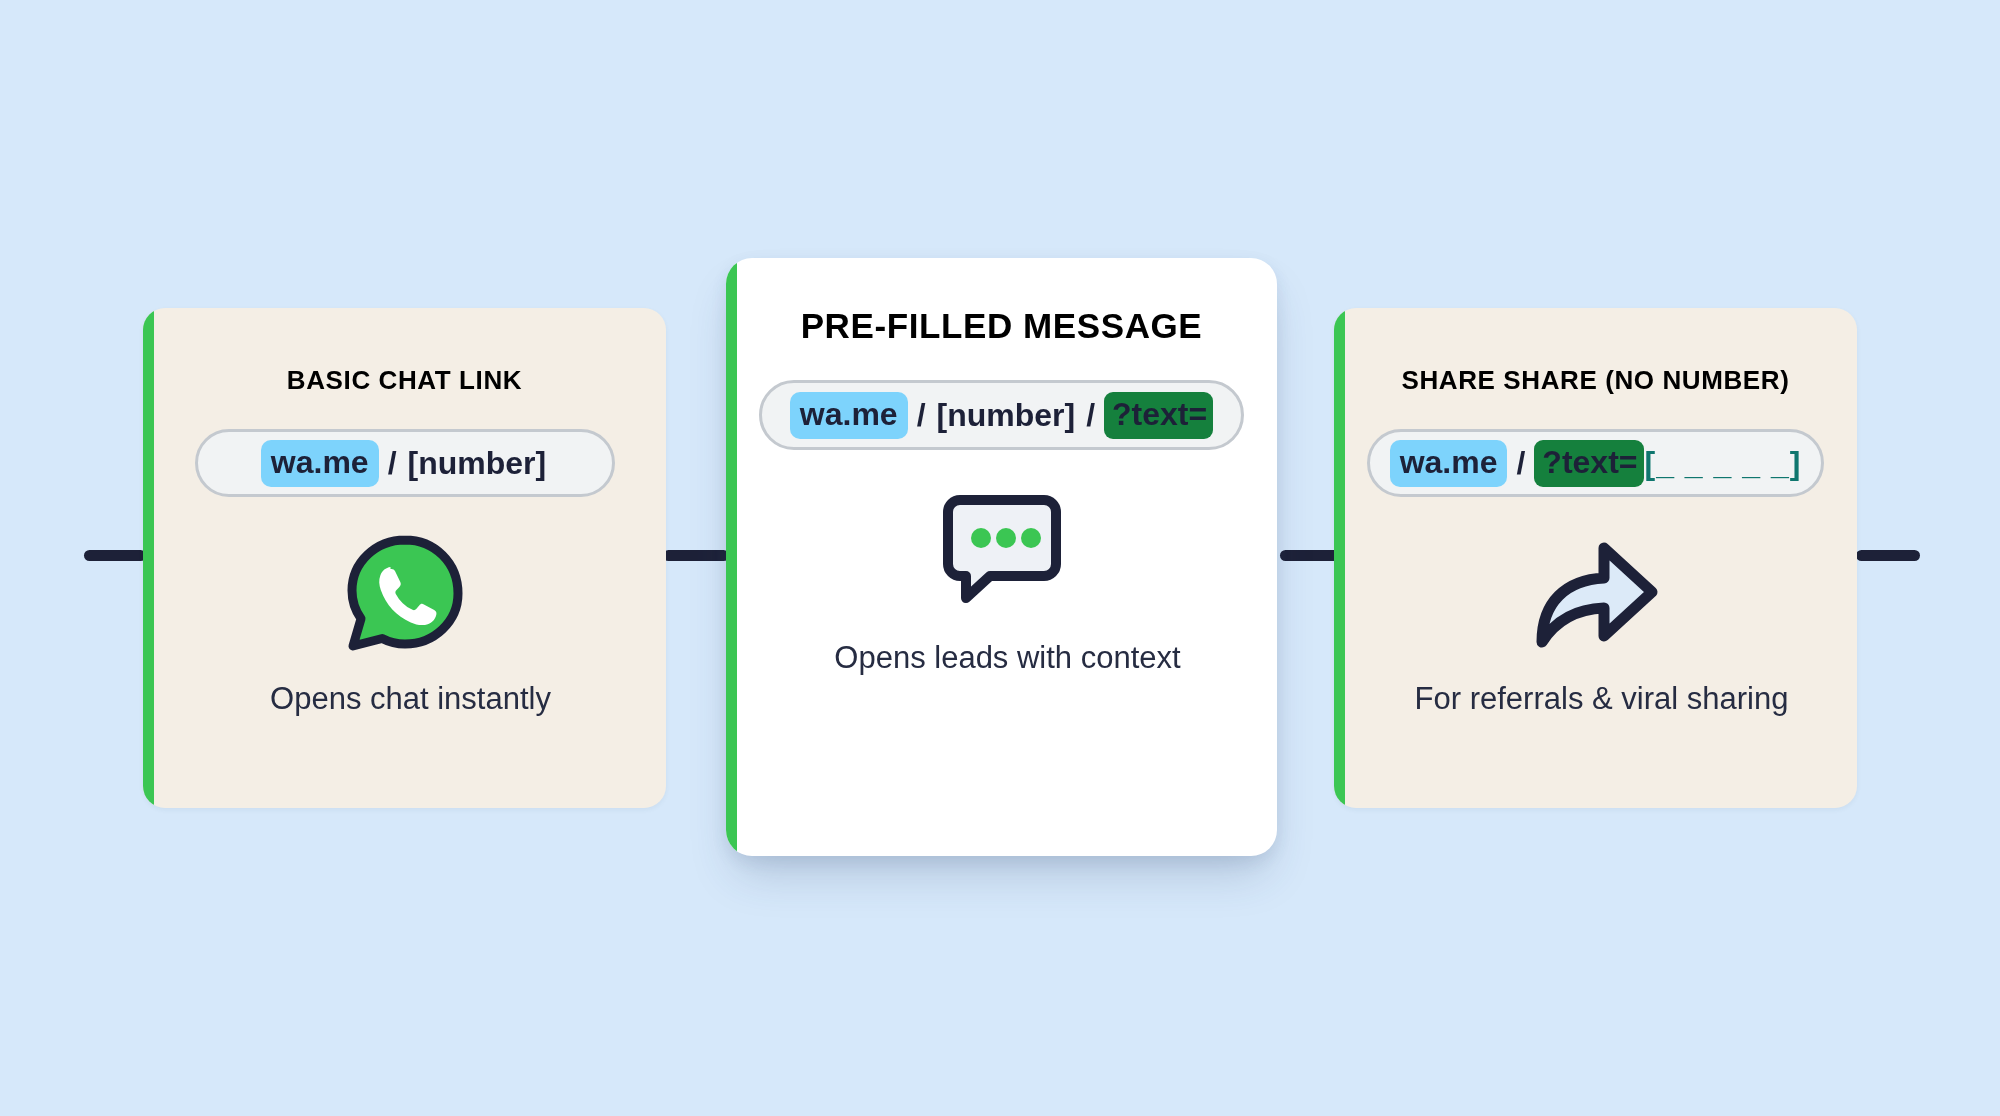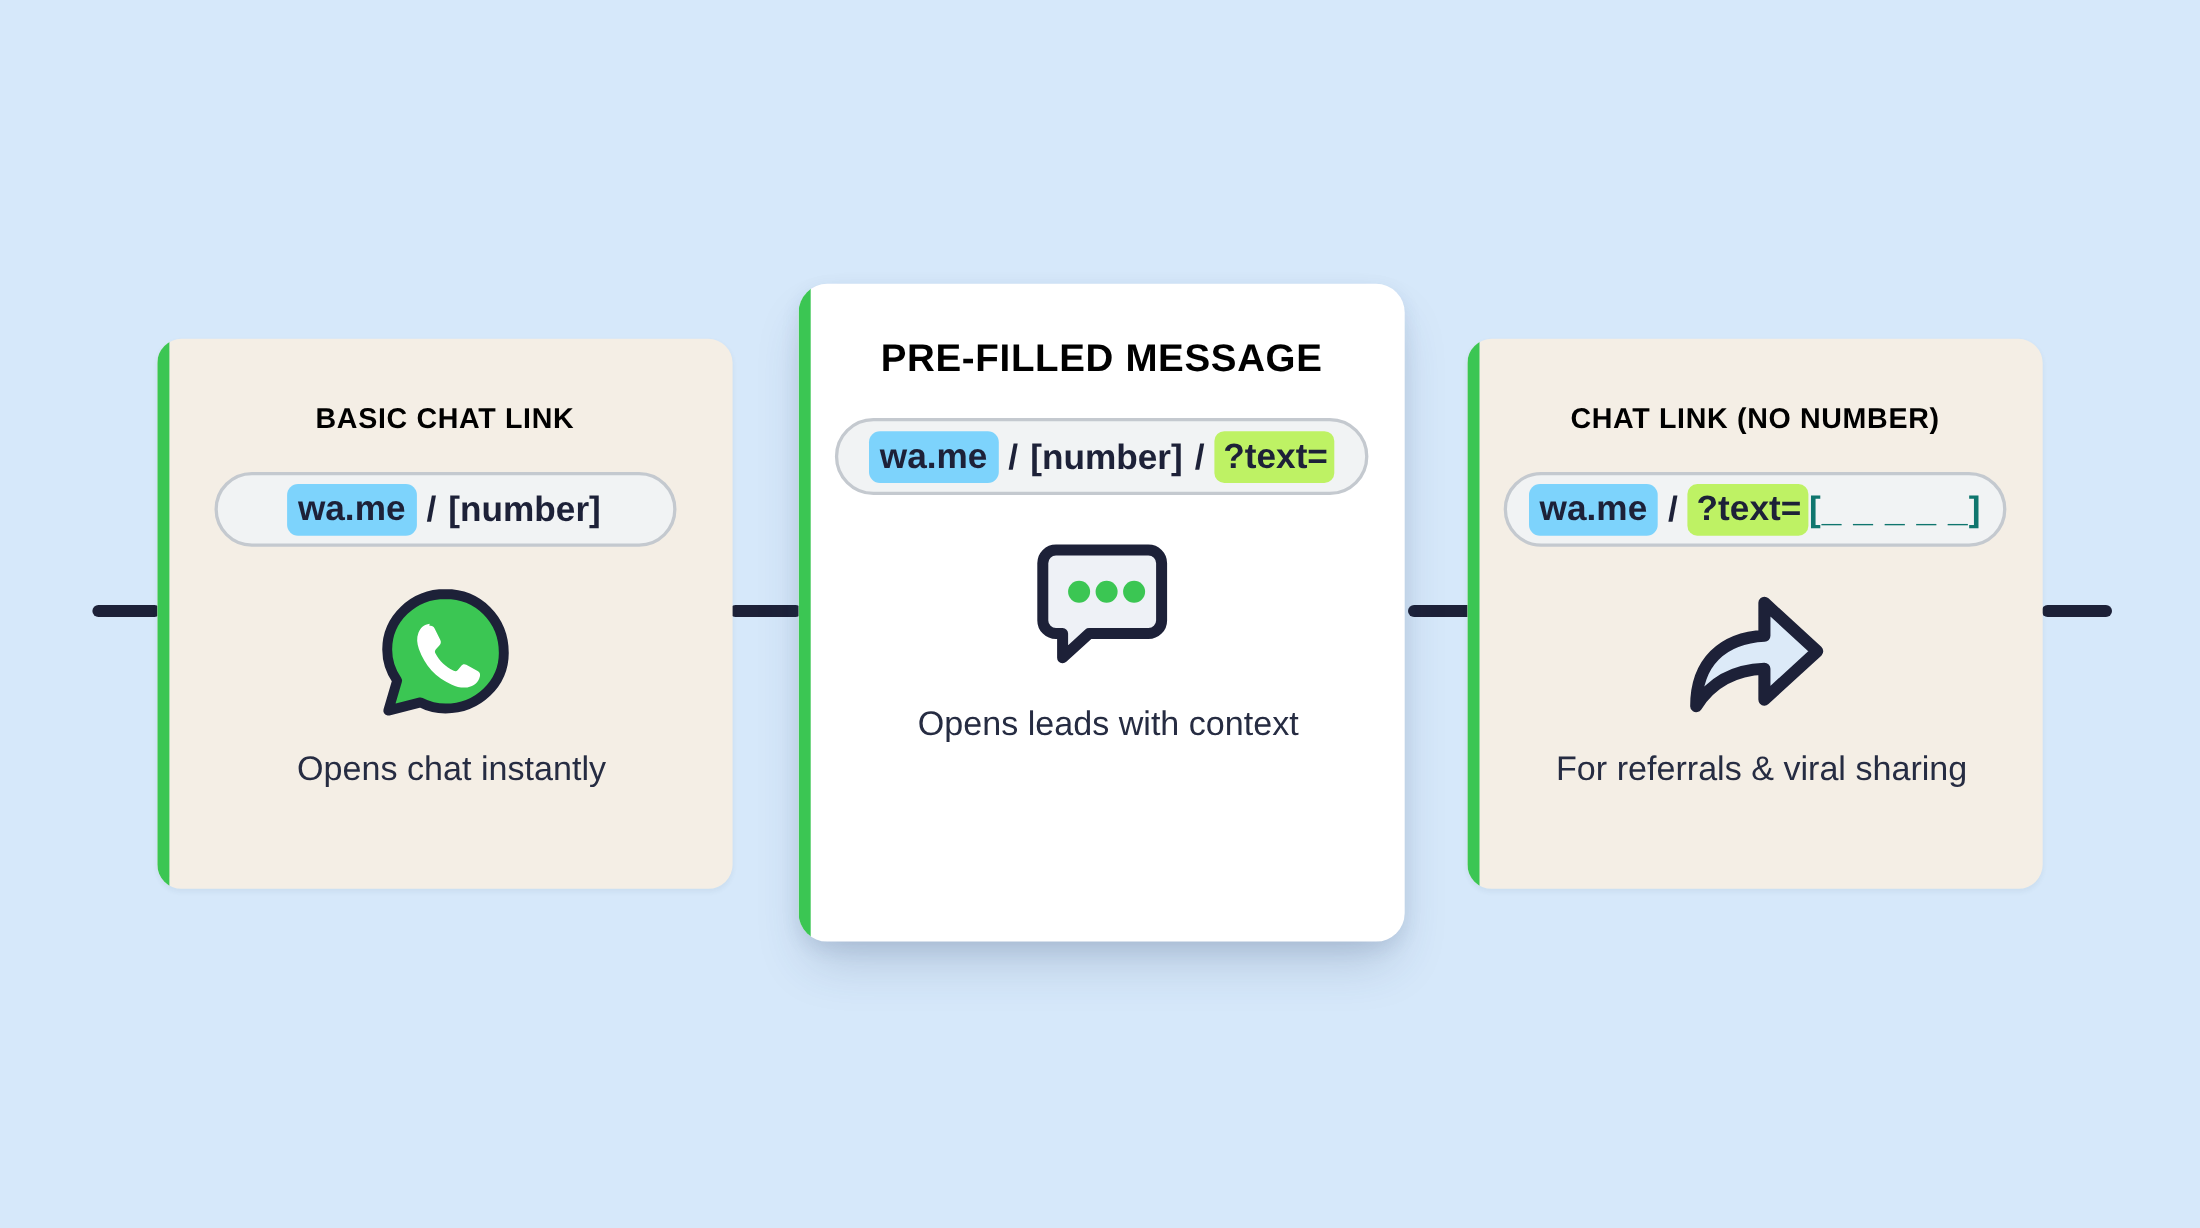--- a/index.html
+++ b/index.html
@@ -113,21 +113,21 @@
     color: #1d2138;
     line-height: 1;
     display: inline-block;
   }
   .tok.green {
     background: #7dd3fc;
     border-radius: 10px;
     padding: 6px 10px 9px;
   }
   .tok.teal {
-    background: #bef264;
+    background: #15803d;
     border-radius: 9px;
     padding: 6px 6px 9px 8px;
   }
   .tok.slash {
     padding: 0 9px;
   }
   .tok.plain {
     padding: 0 2px;
   }
   .tok.blank {
@@ -202,21 +202,21 @@
         <circle cx="39" cy="46" r="10" fill="#3bc653"></circle>
         <circle cx="64" cy="46" r="10" fill="#3bc653"></circle>
         <circle cx="89" cy="46" r="10" fill="#3bc653"></circle>
       </svg>
     </div>
 
     <div class="caption">Opens leads with context</div>
   </div>
 
   <div class="card side card-3">
-    <div class="card-title">CHAT LINK (NO NUMBER)</div>
+    <div class="card-title">SHARE SHARE (NO NUMBER)</div>
 
     <div class="url-pill">
       <span class="tok green">wa.me</span>
       <span class="tok slash">/</span>
       <span class="tok teal">?text=</span>
       <span class="tok blank">[_ _ _ _ _]</span>
     </div>
 
     <div class="icon-wrap">
       <svg width="132" height="116" viewBox="0 0 132 116" aria-hidden="true">

